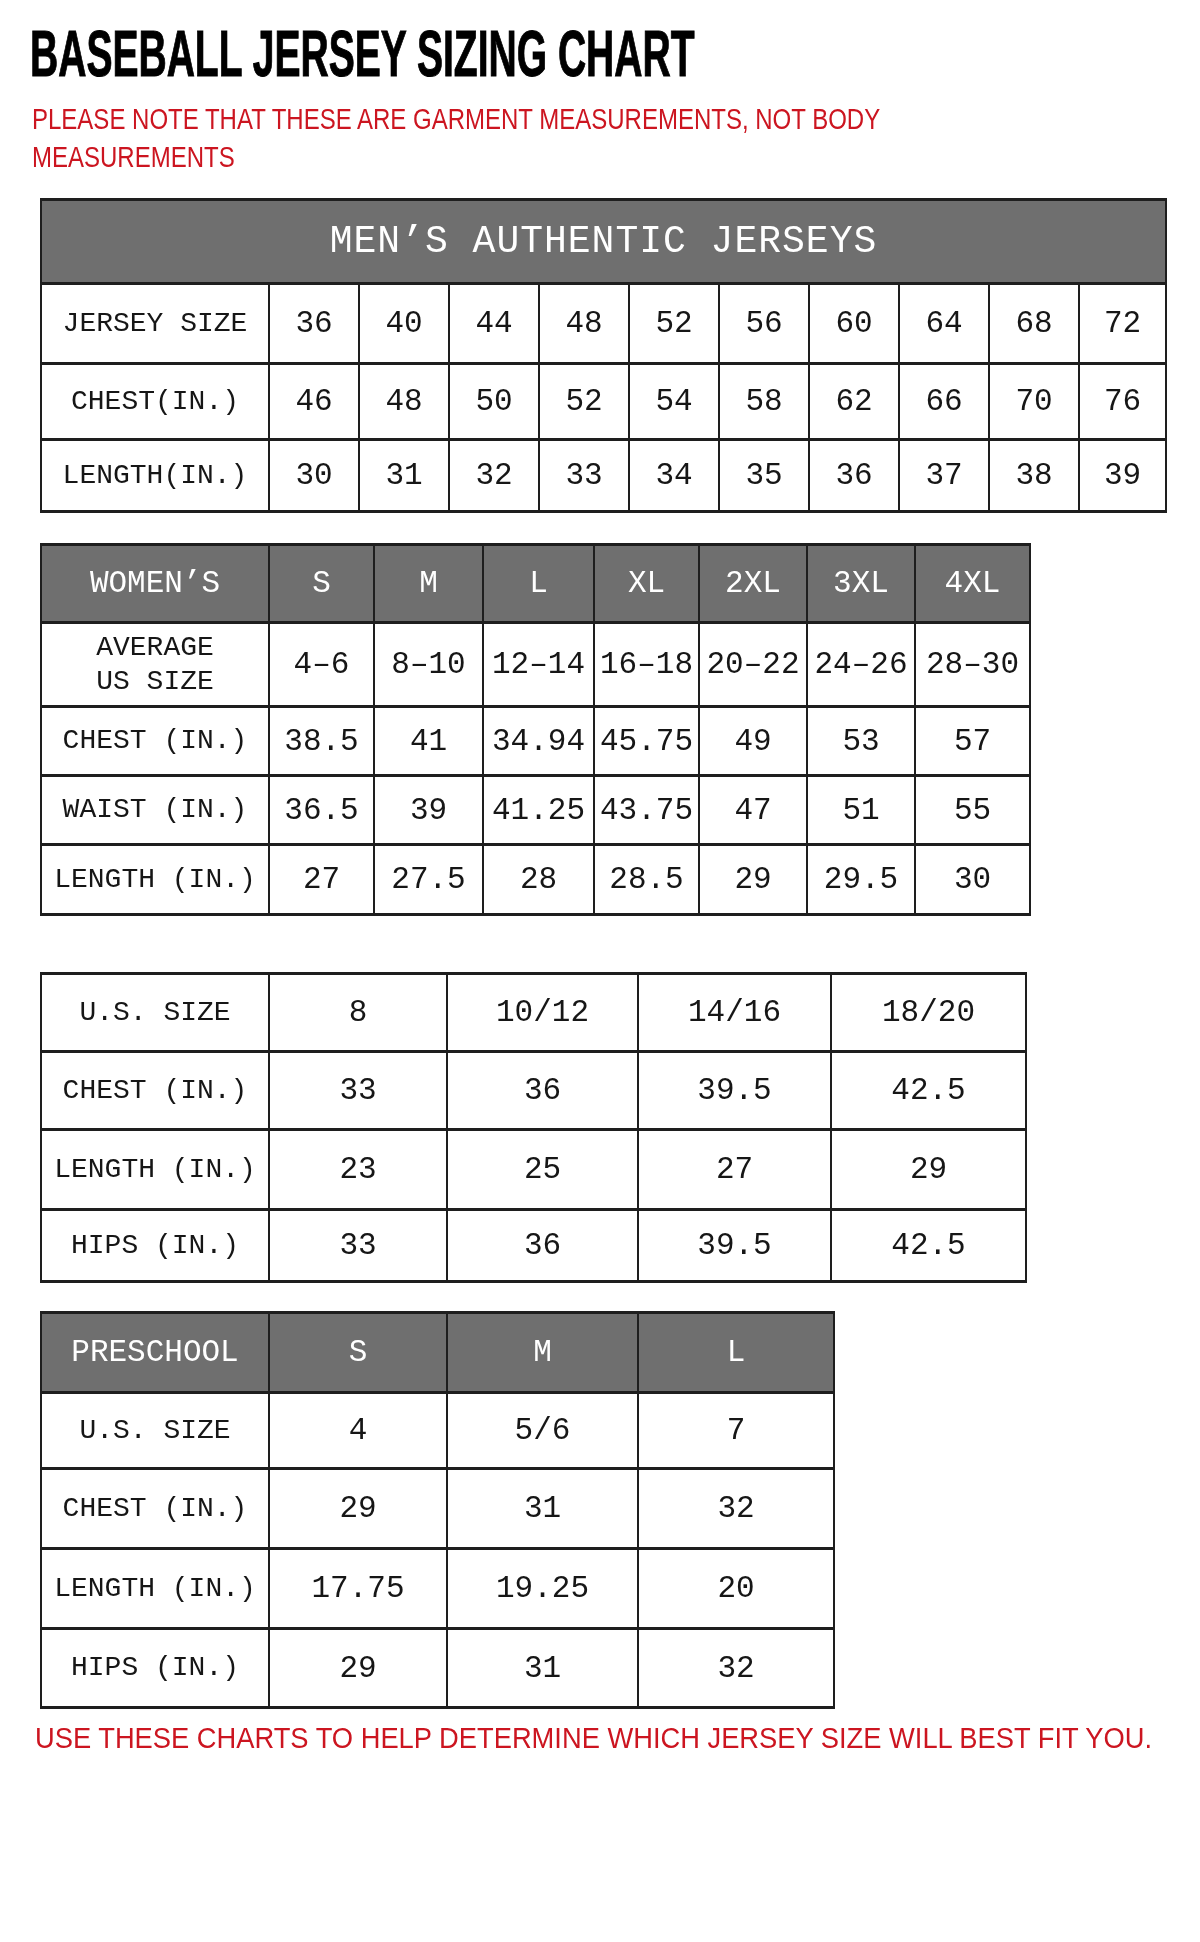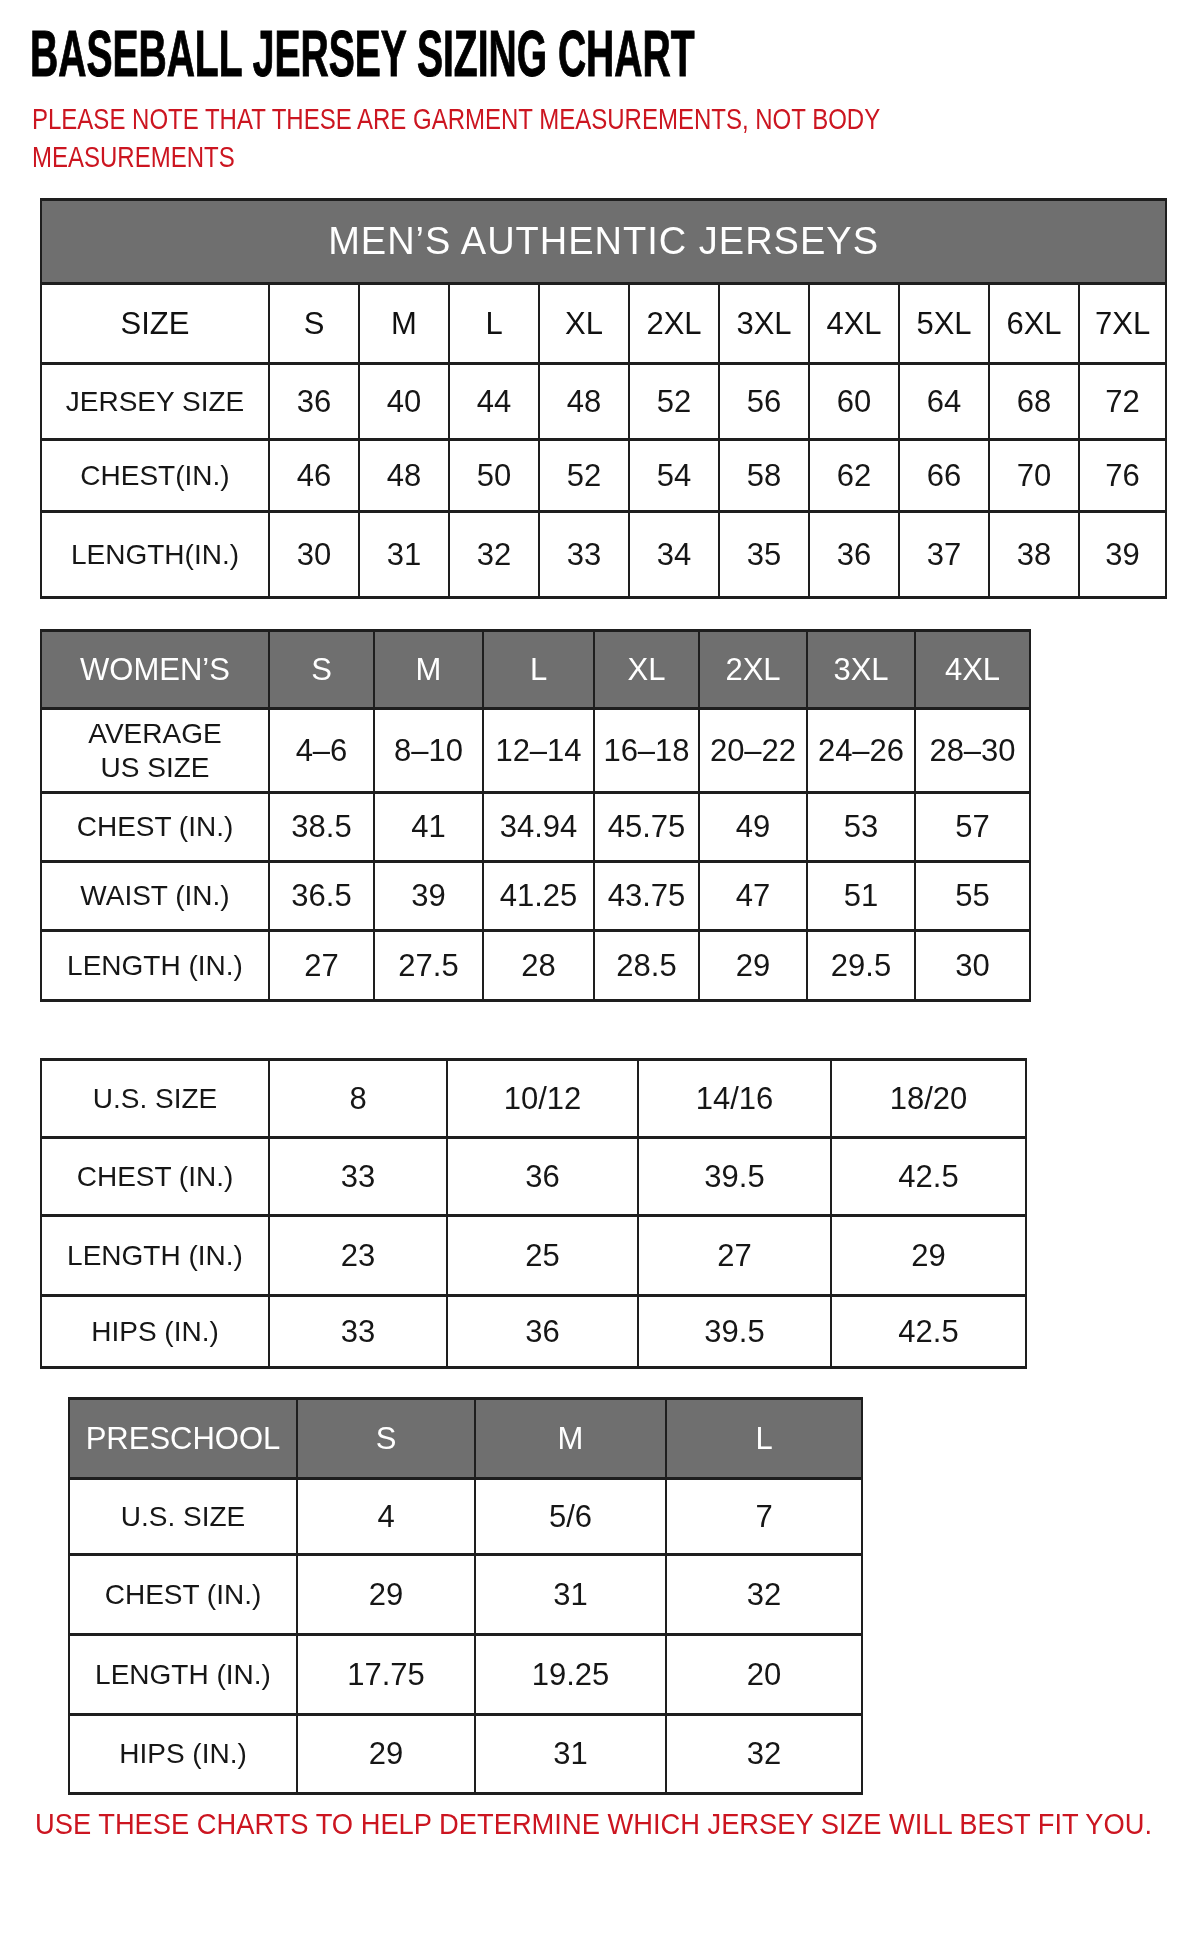--- a/index.html
+++ b/index.html
@@ -21,37 +21,37 @@
 
   .note {
     margin-left:-8px;
     width:1180px;
     color:#cc1520;
     font-size:30px; line-height:38px; font-weight:400;
     transform:scaleX(0.80); transform-origin:left top;
     margin-bottom:22px;
   }
 
-  table { border-collapse:collapse; table-layout:fixed; }
+  table { border-collapse:collapse; table-layout:fixed;font-family:Liberation Mono, monospace; }
   th, td {
     border:2px solid #1e1e1e;
     border-top-width:3px; border-bottom-width:3px;
     padding:0; text-align:center; vertical-align:middle;
     font-weight:400; overflow:hidden;
   }
   .banner { background:#6f6f6f; color:#ffffff; font-size:38px; letter-spacing:1px; }
   .hed    { background:#6f6f6f; color:#ffffff; font-size:31px; }
   #men .hed { background:#ffffff; color:#111111; }
   .val    { font-size:31px; color:#161616; }
   .rowlab { font-size:28px; color:#161616; white-space:pre-line; line-height:1.18; }
 
   #men       { width:1125px; }
   #women     { width:989px;  margin-top:30px; }
   #boys      { width:985px;  margin-top:56px; }
-  #preschool { width:793px;  margin-top:28px;margin-left:28px; }
+  #preschool { width:793px;  margin-top:28px; }
 
   #men tbody tr:nth-child(1) { height:84px; }
   #men tbody tr:nth-child(2) { height:80px; }
   #men tbody tr:nth-child(3) { height:76px; }
   #men tbody tr:nth-child(4) { height:72px; }
   #men tbody tr:nth-child(5) { height:86px; }
 
   #women tbody tr:nth-child(1) { height:78px; }
   #women tbody tr:nth-child(2) { height:84px;margin-left:28px; }
   #women tbody tr:nth-child(3) { height:69px; }
@@ -97,33 +97,20 @@
         <col style="width: 90px;">
         <col style="width: 90px;">
         <col style="width: 90px;">
         <col style="width: 90px;">
         <col style="width: 90px;">
         <col style="width: 87px;">
       </colgroup>
       <tbody>
         <tr>
           <th class="banner" colspan="11">MEN’S AUTHENTIC JERSEYS</th>
-        </tr>
-        <tr>
-          <th class="hed">SIZE</th>
-          <th class="hed">S</th>
-          <th class="hed">M</th>
-          <th class="hed">L</th>
-          <th class="hed">XL</th>
-          <th class="hed">2XL</th>
-          <th class="hed">3XL</th>
-          <th class="hed">4XL</th>
-          <th class="hed">5XL</th>
-          <th class="hed">6XL</th>
-          <th class="hed">7XL</th>
         </tr>
         <tr>
           <th class="rowlab">JERSEY SIZE</th>
           <td class="val">36</td>
           <td class="val">40</td>
           <td class="val">44</td>
           <td class="val">48</td>
           <td class="val">52</td>
           <td class="val">56</td>
           <td class="val">60</td>

